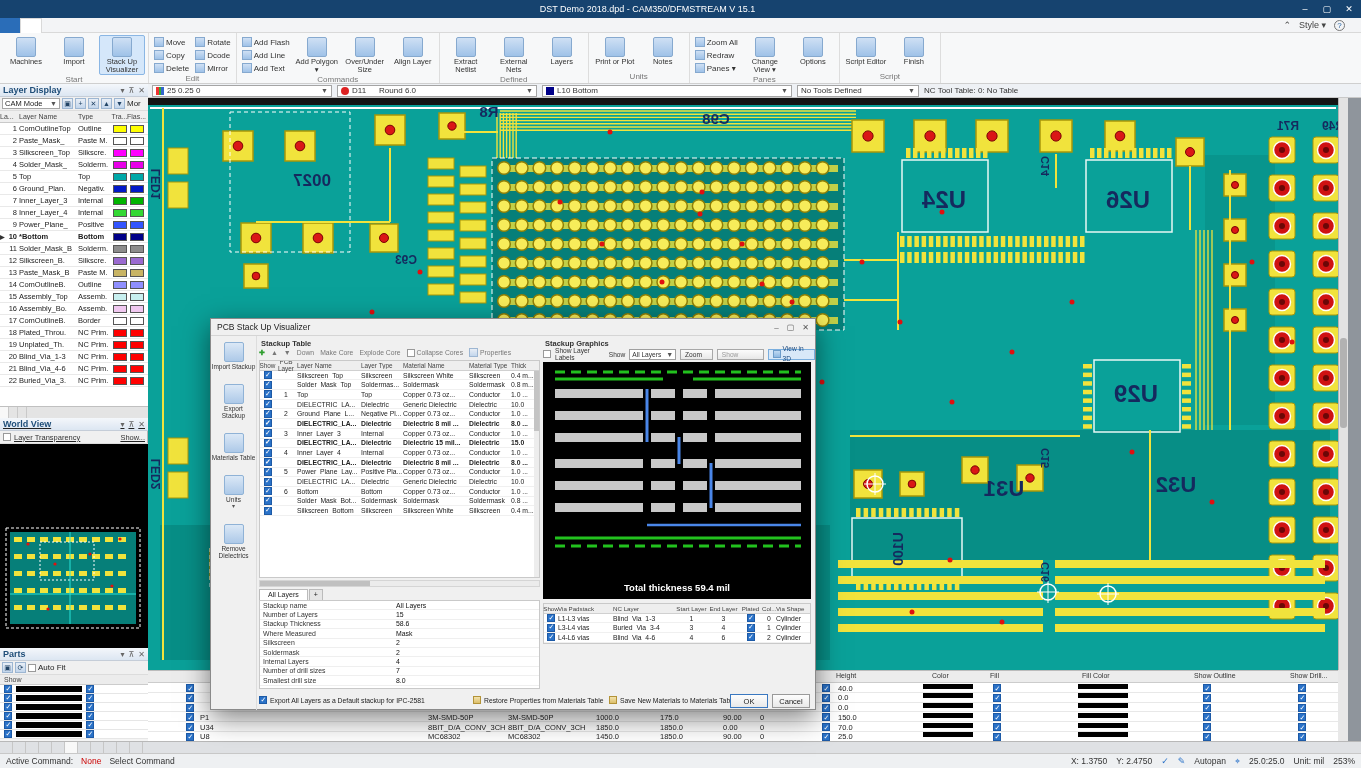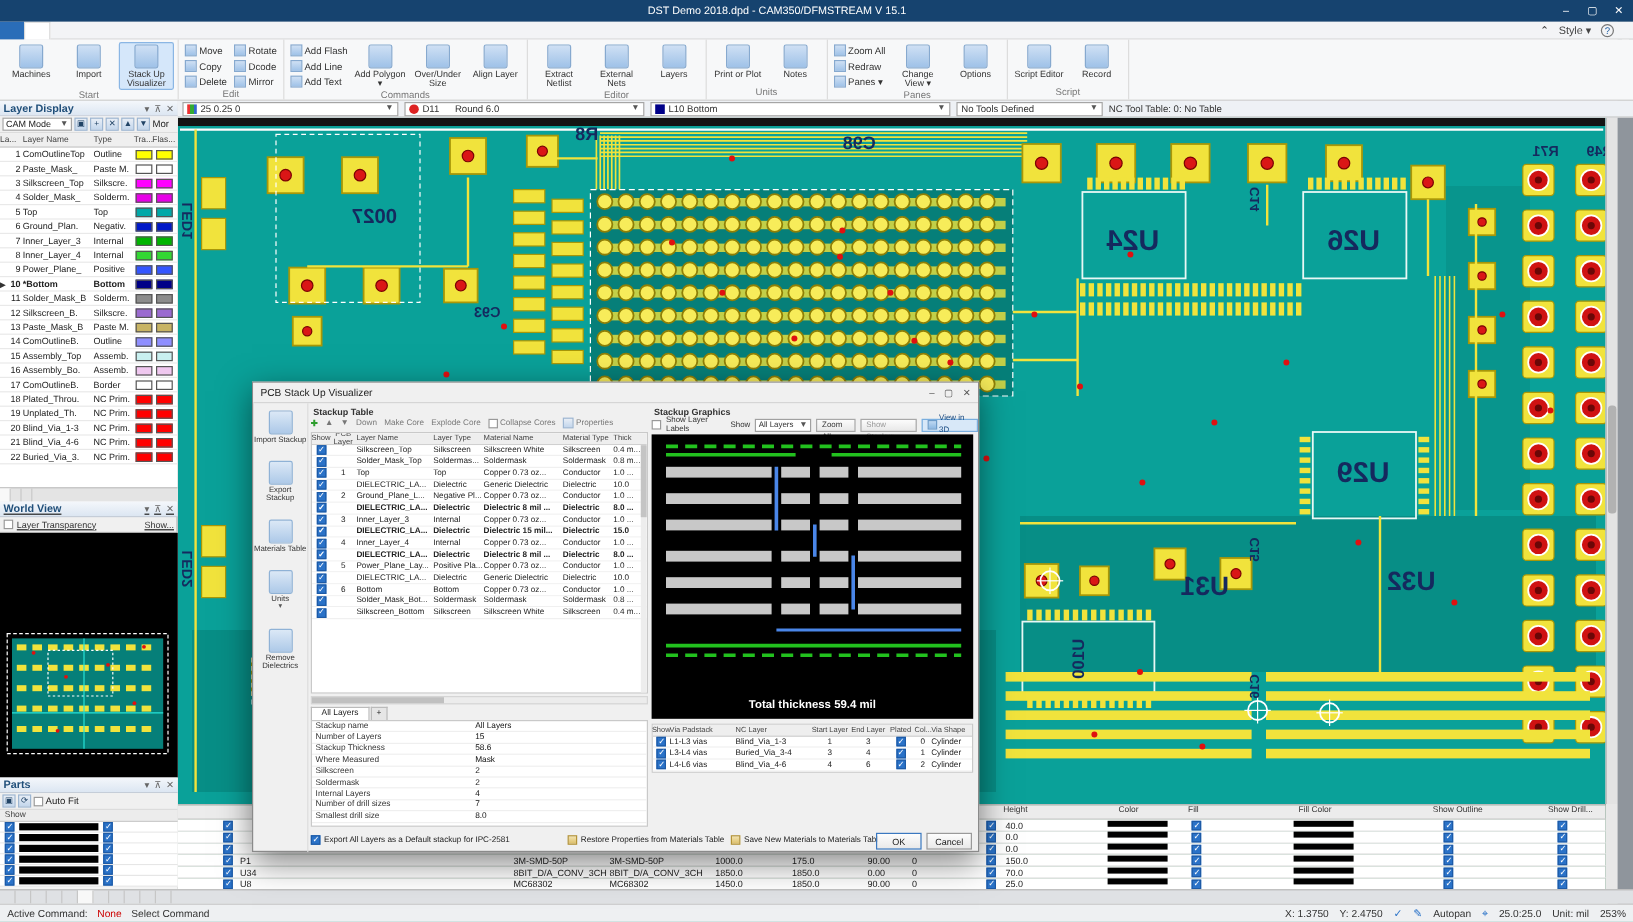--- a/index.html
+++ b/index.html
@@ -272,21 +272,21 @@
         </div>
         <div class="rbtn-b">
           <span class="ric-b"></span>
           <span class="rbl">External Nets</span>
         </div>
         <div class="rbtn-b">
           <span class="ric-b"></span>
           <span class="rbl">Layers</span>
         </div>
       </div>
-      <div class="rglabel">Editor</div>
+      <div class="rglabel">Defined</div>
     </div>
     <div class="rgroup">
       <div class="rgbody">
         <div class="rbtn-b">
           <span class="ric-b"></span>
           <span class="rbl">Print or Plot</span>
         </div>
         <div class="rbtn-b">
           <span class="ric-b"></span>
           <span class="rbl">Notes</span>
@@ -322,21 +322,21 @@
       <div class="rglabel">Panes</div>
     </div>
     <div class="rgroup">
       <div class="rgbody">
         <div class="rbtn-b">
           <span class="ric-b"></span>
           <span class="rbl">Script Editor</span>
         </div>
         <div class="rbtn-b">
           <span class="ric-b"></span>
-          <span class="rbl">Record</span>
+          <span class="rbl">Finish</span>
         </div>
       </div>
       <div class="rglabel">Script</div>
     </div>
   </div>
 
 <div class="quickbar">
   <div class="qdrop" style="width:180px">
     <span class="qic" style="background:linear-gradient(90deg,#e33 33%,#3a3 33%,#3a3 66%,#36c 66%);"></span>
     <span>25 0.25 0</span>

